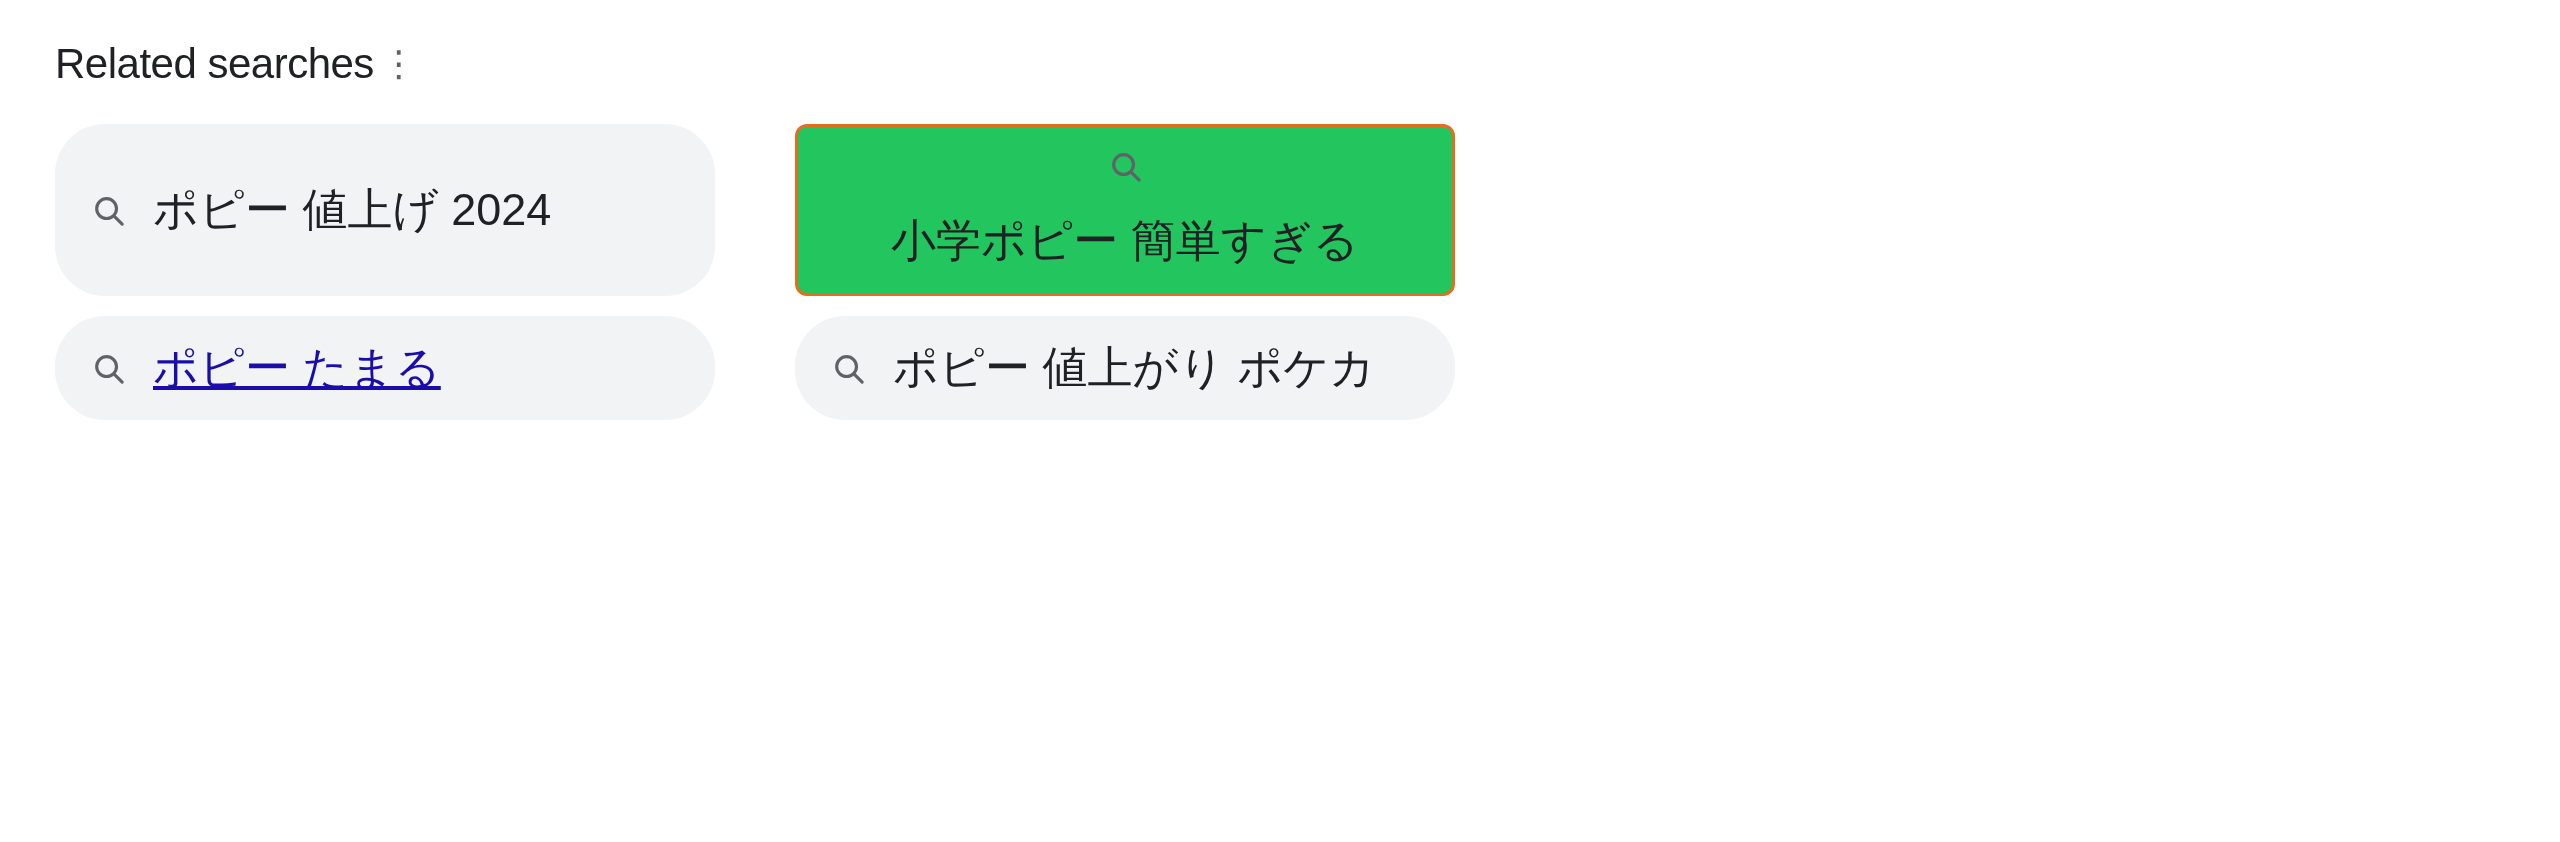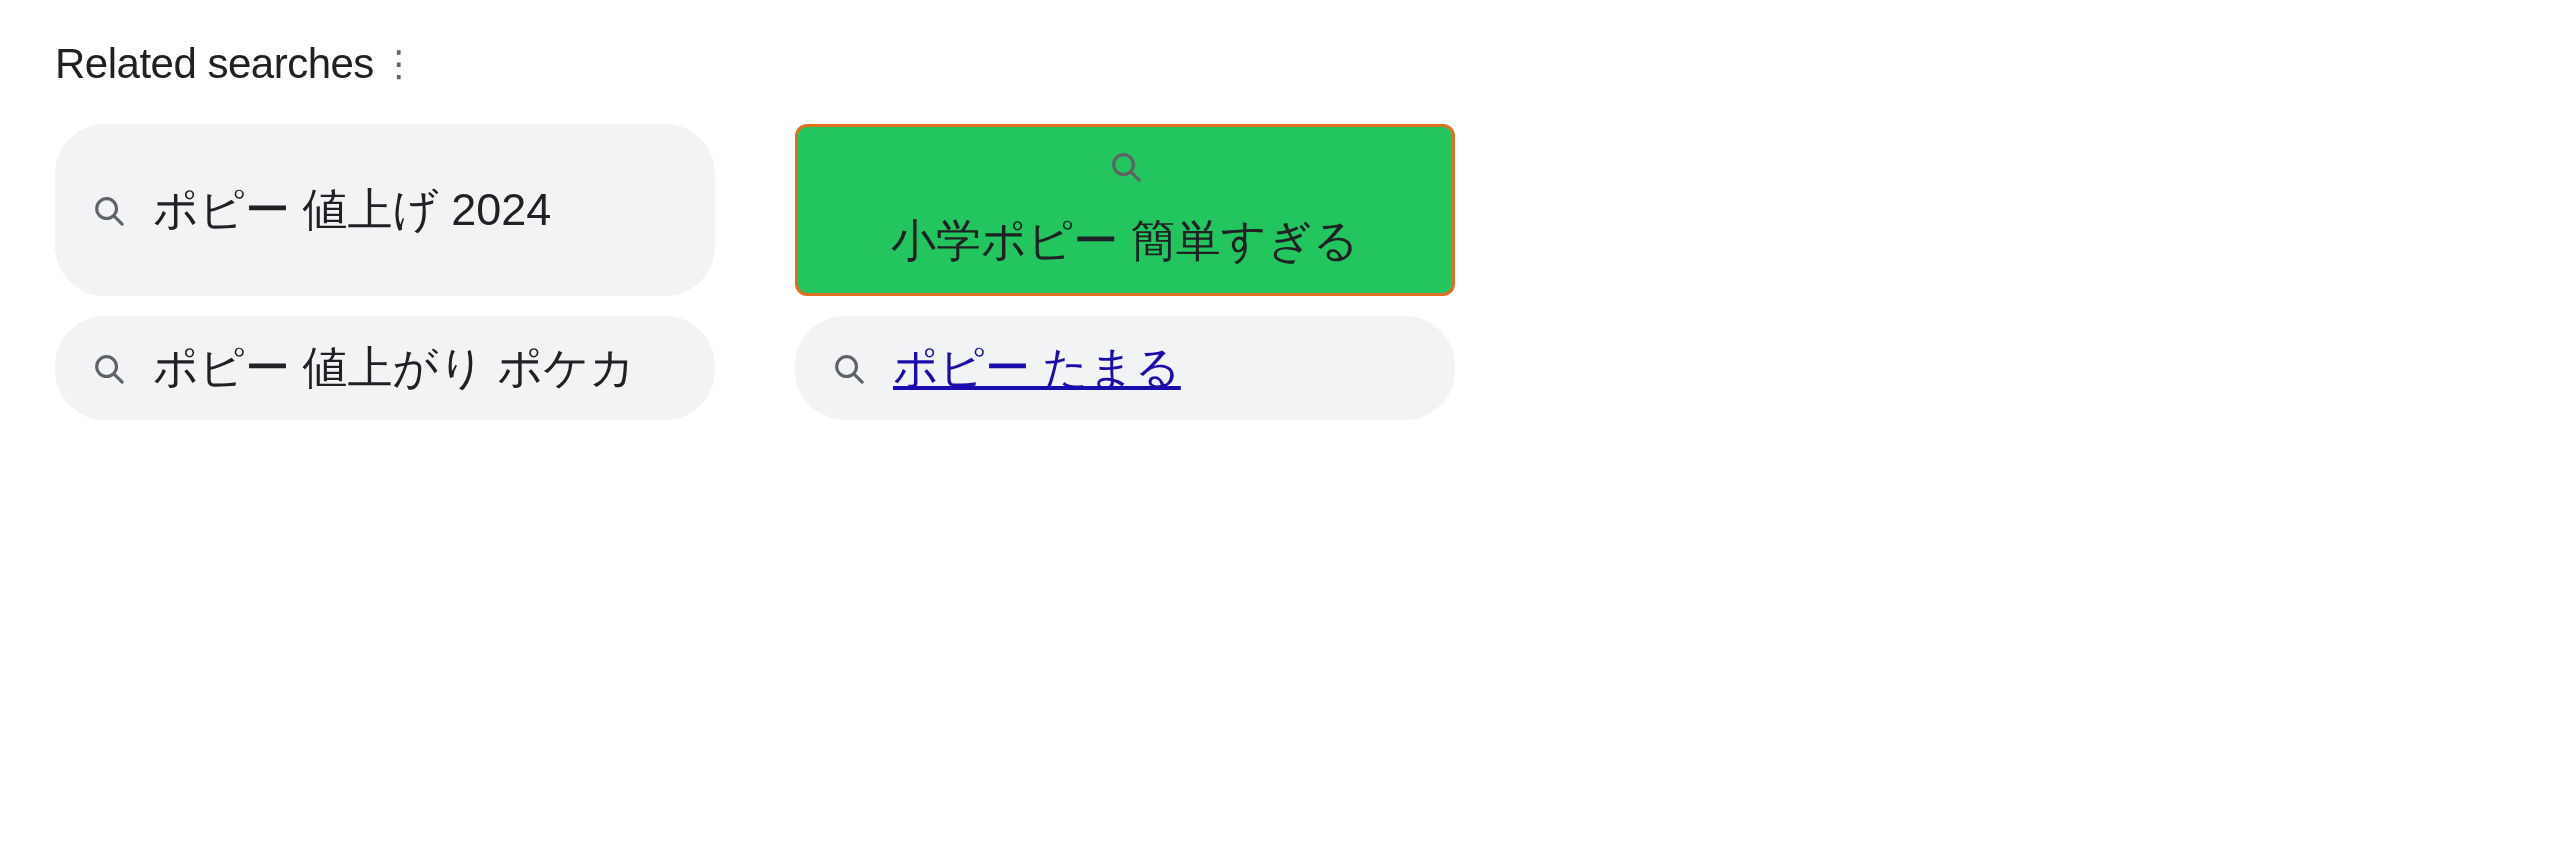--- a/index.html
+++ b/index.html
@@ -131,25 +131,25 @@
         </div>
         <span class="search-text">小学ポピー 簡単すぎる</span>
       </div>
       <div class="search-item">
         <div class="search-icon-wrapper">
           <svg viewBox="0 0 24 24" fill="none" stroke="#5f6368" stroke-width="2.2" stroke-linecap="round" stroke-linejoin="round">
         <circle cx="11" cy="11" r="7"></circle>
         <line x1="16.5" y1="16.5" x2="22" y2="22"></line>
       </svg>
         </div>
-        <span class="search-text">ポピー 値上がり ポケカ</span>
+        <span class="search-text linked">ポピー たまる</span>
       </div>
       <div class="search-item">
         <div class="search-icon-wrapper">
           <svg viewBox="0 0 24 24" fill="none" stroke="#5f6368" stroke-width="2.2" stroke-linecap="round" stroke-linejoin="round">
         <circle cx="11" cy="11" r="7"></circle>
         <line x1="16.5" y1="16.5" x2="22" y2="22"></line>
       </svg>
         </div>
-        <span class="search-text linked">ポピー たまる</span>
+        <span class="search-text">ポピー 値上がり ポケカ</span>
       </div>
     </div>
 </div>
 
 </body></html>

